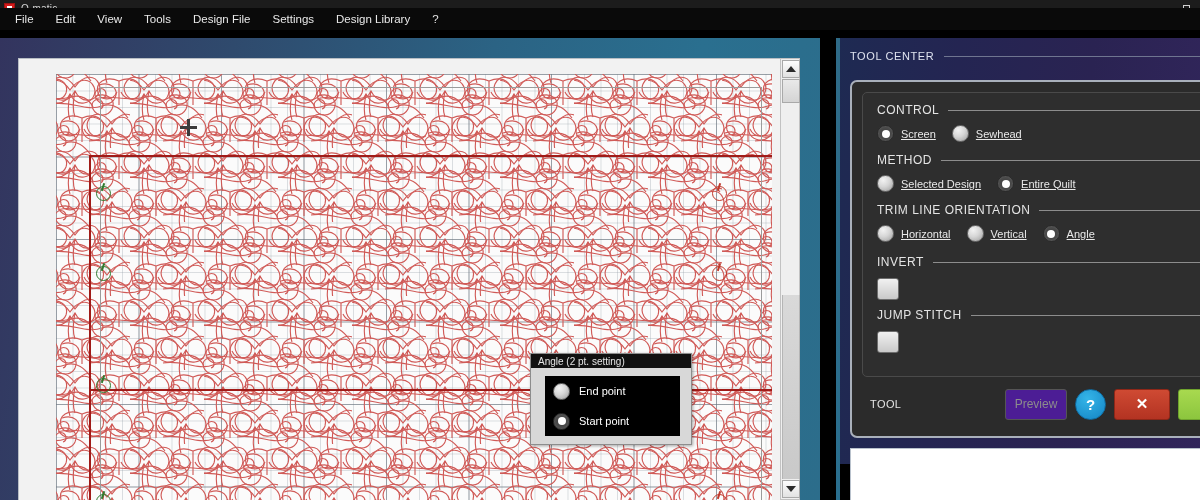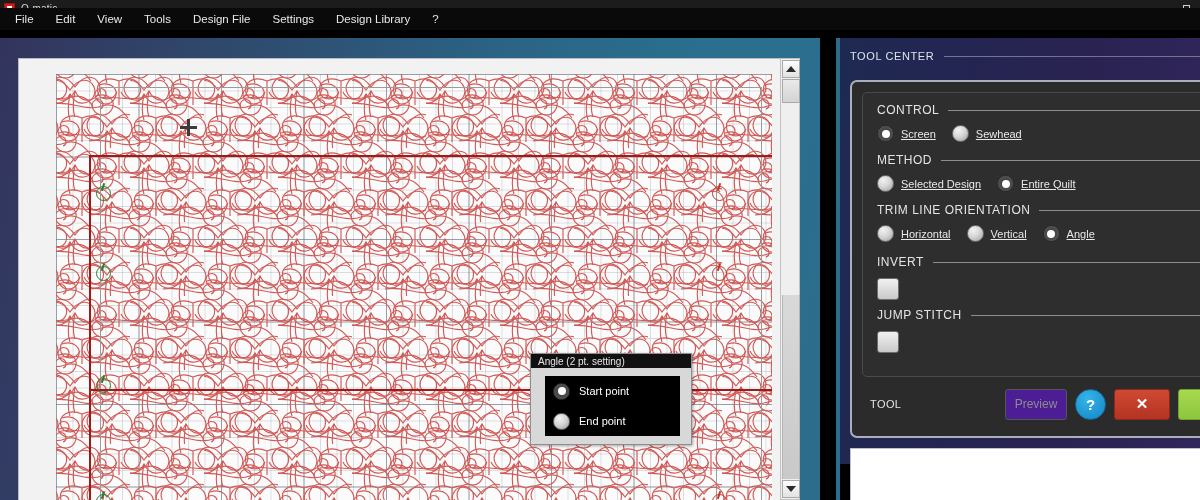--- a/index.html
+++ b/index.html
@@ -384,26 +384,26 @@
       <div class="sb-track-lower"></div>
       <div class="sb-btn down">
         <span class="sb-arrow down"></span>
       </div>
     </div>
 
     <div class="angle-dialog">
       <div class="dlg-title">Angle (2 pt. setting)</div>
       <div class="dlg-body">
         <div class="dlg-opt">
+          <span class="ball"></span>
+          <span class="label">End point</span>
+        </div>
+        <div class="dlg-opt">
           <span class="ball on"></span>
           <span class="label">Start point</span>
-        </div>
-        <div class="dlg-opt">
-          <span class="ball"></span>
-          <span class="label">End point</span>
         </div>
       </div>
     </div>
   </div>
 
   <div class="right-panel">
     <div class="panel-edge"></div>
 
     <div class="tc-header">
       <span class="tc-title">TOOL CENTER</span>

